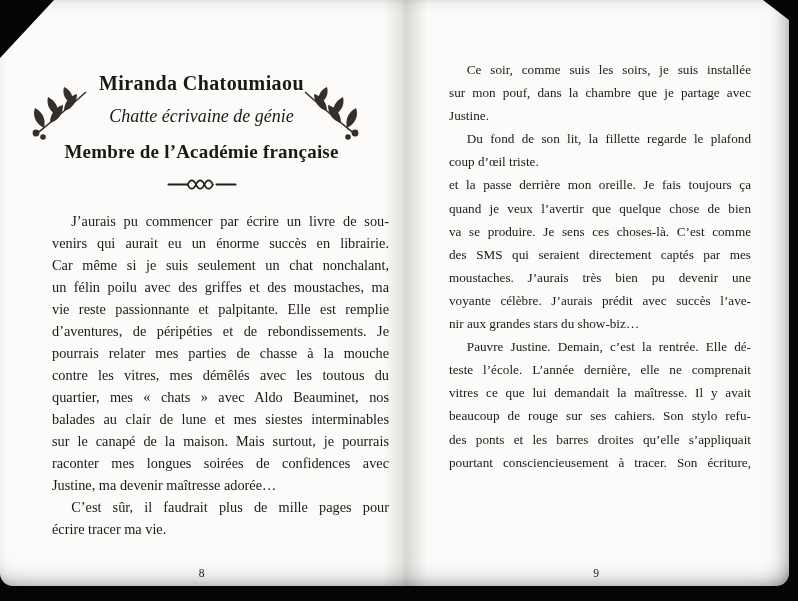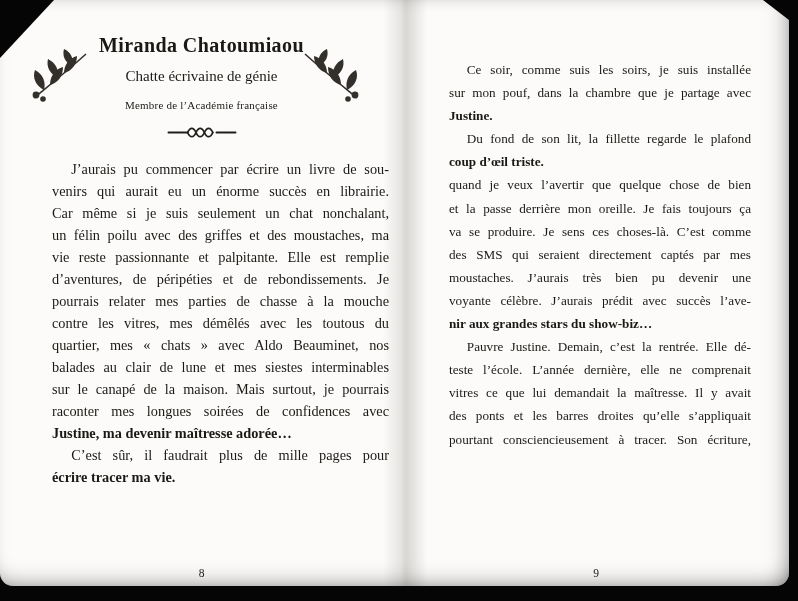--- a/index.html
+++ b/index.html
@@ -34,38 +34,38 @@
   }
   .corner-tr {
     position: absolute; right: 9px; top: 0; width: 26px; height: 20px;
     background: var(--bg, #050505);
     clip-path: polygon(0 0, 100% 0, 100% 100%);
   }
   .page { position: absolute; top: 0; height: 100%; }
   .page-left  { left: 0; width: 403px; }
   .page-right { left: 403px; right: 0; }
 
-  .chapter-header { position: relative; margin-top: 34px; text-align: center; }
+  .chapter-header { position: relative; margin-top: 72px; text-align: center; }
   .title {
     font-size: 20px; font-weight: bold; margin: 0;
     letter-spacing: .4px;
   }
-  .subtitle { font-size: 15px; margin: 11px 0 0; }
-  .membership { font-size: 11px; font-weight: normal; margin: 14px 0 0; letter-spacing: .2px; }
+  .subtitle { font-style: italic; font-size: 18px; margin: 11px 0 0; }
+  .membership { font-size: 19px; font-weight: bold; margin: 14px 0 0; letter-spacing: .2px; }
   .divider { margin: 14px auto 0; width: 72px; height: 15px; }
   .branch { position: absolute; top: 12px; width: 62px; height: 58px; }
   .branch-left  { left: 28px; }
   .branch-right { right: 40px; transform: scaleX(-1); }
 
   .body { }
   .page-left  .body { margin: 18px 14px 0 52px; font-size: 14.3px; line-height: 22px; }
   .page-right .body { margin: 58px 38px 0 46px; font-size: 13.2px; line-height: 23.1px; }
   .para { margin: 0; }
   .line { text-align: justify; text-align-last: justify; }
-  .line.last  { text-align-last: left; font-weight: bold; }
+  .line.last  { text-align-last: left; }
   .line.first { text-indent: 1.35em; }
 
   .folio {
     position: absolute; bottom: 7px; left: 0; width: 100%;
     text-align: center; font-size: 11.5px;
   }
 </style>
 </head>
 <body>
 
@@ -145,32 +145,33 @@
           <div class="para">
             <div class="line first">Ce soir, comme suis les soirs, je suis installée</div>
             <div class="line">sur mon pouf, dans la chambre que je partage avec</div>
             <div class="line last">Justine.</div>
           </div>
           <div class="para">
             <div class="line first">Du fond de son lit, la fillette regarde le plafond</div>
             <div class="line last">coup d’œil triste.</div>
           </div>
           <div class="para">
+            <div class="line">et la passe derrière mon oreille. Je fais toujours ça</div>
             <div class="line">quand je veux l’avertir que quelque chose de bien</div>
-            <div class="line">et la passe derrière mon oreille. Je fais toujours ça</div>
             <div class="line">va se produire. Je sens ces choses-là. C’est comme</div>
             <div class="line">des SMS qui seraient directement captés par mes</div>
             <div class="line">moustaches. J’aurais très bien pu devenir une</div>
             <div class="line">voyante célèbre. J’aurais prédit avec succès l’ave-</div>
             <div class="line last">nir aux grandes stars du show-biz…</div>
           </div>
           <div class="para">
             <div class="line first">Pauvre Justine. Demain, c’est la rentrée. Elle dé-</div>
             <div class="line">teste l’école. L’année dernière, elle ne comprenait</div>
             <div class="line">vitres ce que lui demandait la maîtresse. Il y avait</div>
+            <div class="line">beaucoup de rouge sur ses cahiers. Son stylo refu-</div>
             <div class="line">des ponts et les barres droites qu’elle s’appliquait</div>
             <div class="line">pourtant consciencieusement à tracer. Son écriture,</div>
           </div>
         </div>
       <div class="folio">9</div>
     </section>
 
     <div class="gutter-shadow"></div>
   </div>
 

